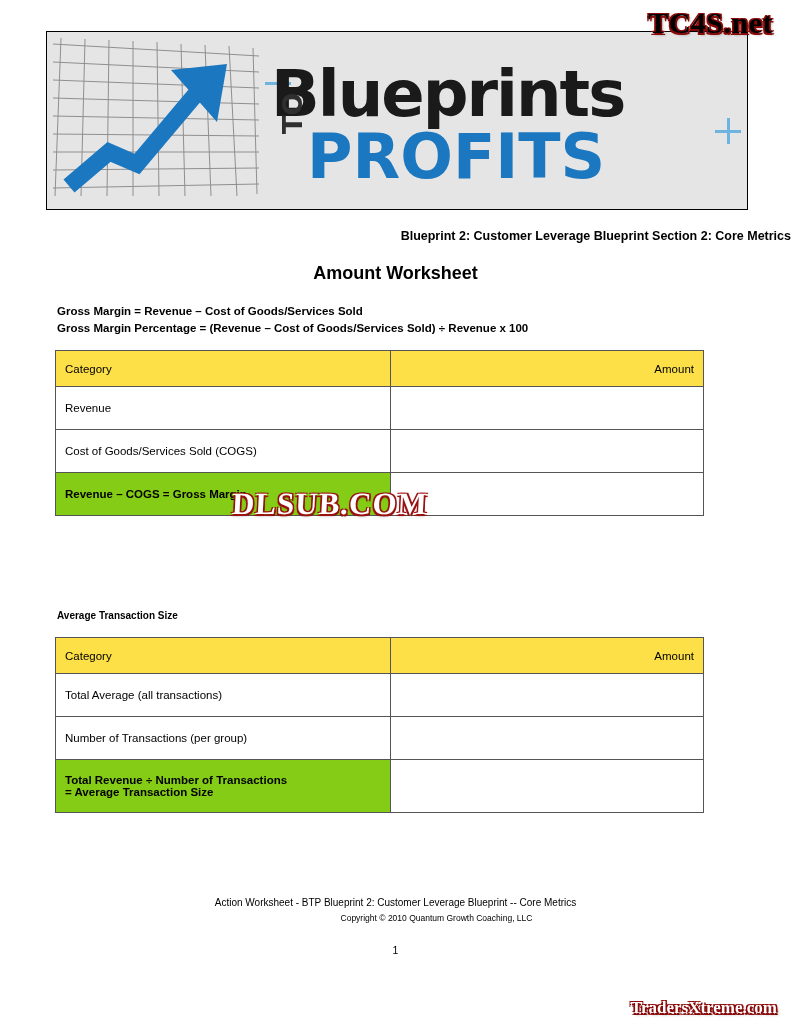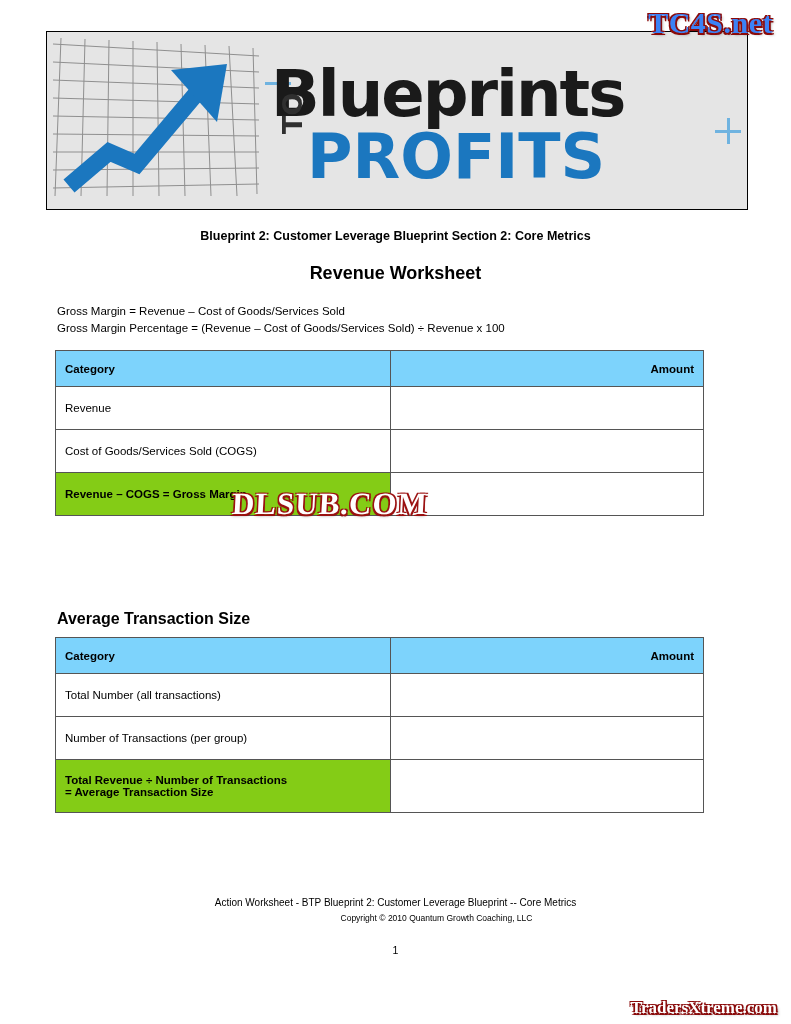--- a/index.html
+++ b/index.html
@@ -17,21 +17,21 @@
   }
 
   
   .wm-top {
     position: absolute;
     top: 6px;
     right: 18px;
     font-family: "Liberation Serif", serif;
     font-weight: bold;
     font-size: 30px;
-    color: #3b82f6;
+    color: #000000;
     text-shadow:
       -1.5px -1.5px 0 #8a0a0a, 1.5px -1.5px 0 #8a0a0a,
       -1.5px 1.5px 0 #8a0a0a, 1.5px 1.5px 0 #8a0a0a,
       2px 2px 3px rgba(0,0,0,.35);
     letter-spacing: .5px;
     z-index: 40;
   }
   .wm-bottom {
     position: absolute;
     bottom: 6px;
@@ -127,66 +127,66 @@
     position: absolute;
     background: #6fb3e0;
   }
 
   
   .subtitle {
     position: absolute;
     left: 0;
     top: 229px;
     width: 791px;
-    text-align: center;
+    text-align: right;
     font-size: 12.5px;
     font-weight: bold;
   }
   .doc-title {
     position: absolute;
     left: 0;
     top: 263px;
     width: 791px;
     text-align: center;
     font-size: 18px;
     font-weight: bold;
   }
   .formula {
     position: absolute;
     left: 57px;
     font-size: 11.5px;
-    font-weight: normal;
+    font-weight: bold;
   }
   .formula-1 { top: 305px; }
   .formula-2 { top: 322px; }
 
   .section-label {
     position: absolute;
     left: 57px;
     top: 610px;
-    font-size: 16px;
+    font-size: 10px;
     font-weight: bold;
   }
 
   
   table.ws {
     position: absolute;
     border-collapse: collapse;
     table-layout: fixed;
   }
   table.ws td, table.ws th {
     border: 1px solid #555555;
     font-size: 11.5px;
     padding: 6px 9px;
     vertical-align: middle;
   }
   table.ws thead th {
-    background: #7dd3fc;
+    background: #fde047;
     color: #000000;
-    font-weight: bold;
+    font-weight: normal;
     height: 23px;
   }
   th.cat { text-align: left; }
   th.amt { text-align: right; }
   td.label { height: 30px; }
   td.label.shaded {
     background: #84cc16;
     font-weight: bold;
   }
   td.label.tall { height: 40px; }
@@ -244,21 +244,21 @@
     <div class="tick" style="left:12px; top:28px; width:3px; height:26px;"></div>
     <div class="tick" style="left:450px; top:88px; width:26px; height:3px;"></div>
     <div class="tick" style="left:462px; top:76px; width:3px; height:26px;"></div>
     <div class="word-blueprints">Blueprints</div>
     <div class="word-to">TO</div>
     <div class="word-profits">PROFITS</div>
   </div>
 </div>
 
 <div class="subtitle">Blueprint 2: Customer Leverage Blueprint Section 2: Core Metrics</div>
-<div class="doc-title">Revenue Worksheet</div>
+<div class="doc-title">Amount Worksheet</div>
 
 <div class="formula formula-1">Gross Margin = Revenue – Cost of Goods/Services Sold</div>
 <div class="formula formula-2">Gross Margin Percentage = (Revenue – Cost of Goods/Services Sold) ÷ Revenue x 100</div>
 
 <table class="ws" id="table-gross">
   <colgroup>
       <col style="width:335px">
       <col style="width:313px">
     </colgroup>
   <thead>
@@ -291,21 +291,21 @@
       <col style="width:313px">
     </colgroup>
   <thead>
     <tr>
       <th class="cat">Category</th>
       <th class="amt">Amount</th>
     </tr>
   </thead>
   <tbody>
     <tr>
-      <td class="label">Total Number (all transactions)</td>
+      <td class="label">Total Average (all transactions)</td>
       <td class="blank"></td>
     </tr>
     <tr>
       <td class="label">Number of Transactions (per group)</td>
       <td class="blank"></td>
     </tr>
     <tr>
       <td class="label shaded tall">
         <span>Total Revenue ÷ Number of Transactions</span><br>
         <span>= Average Transaction Size</span>

